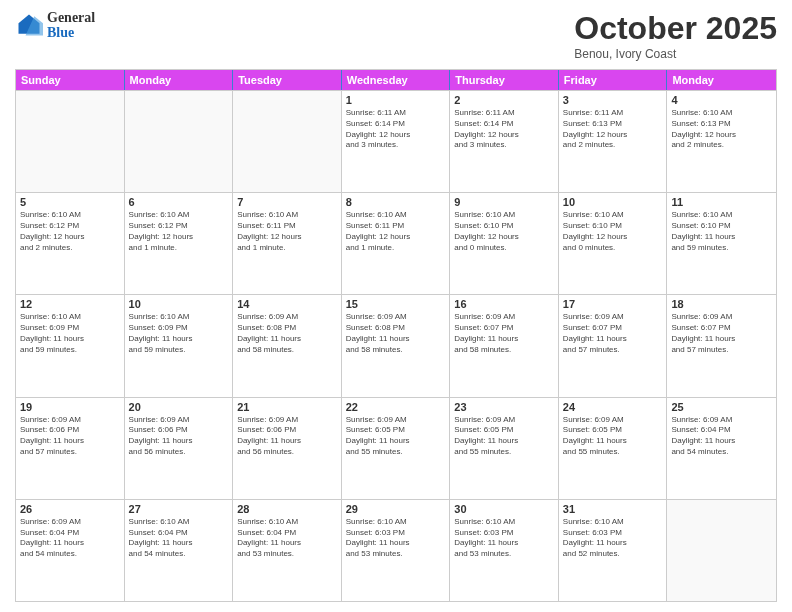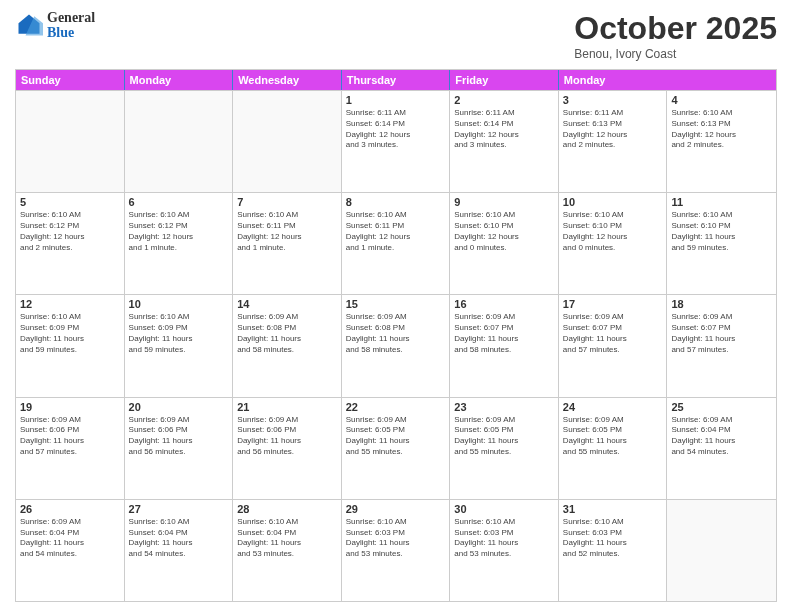--- a/index.html
+++ b/index.html
@@ -132,20 +132,21 @@
     <div class="title-block">
       <div class="month-title">October 2025</div>
       <div class="location">Benou, Ivory Coast</div>
     </div>
   </div>
 
   <div class="calendar">
     <div class="cal-header">
     <div class="cal-header-cell">Sunday</div>
         <div class="cal-header-cell">Monday</div>
+        <div class="cal-header-cell">Tuesday</div>
         <div class="cal-header-cell">Wednesday</div>
         <div class="cal-header-cell">Thursday</div>
         <div class="cal-header-cell">Friday</div>
         <div class="cal-header-cell">Monday</div>
       </div>
     <div class="cal-body">
     <div class="cal-row">
           <div class="cal-cell empty"></div>
           <div class="cal-cell empty"></div>
           <div class="cal-cell empty"></div>

